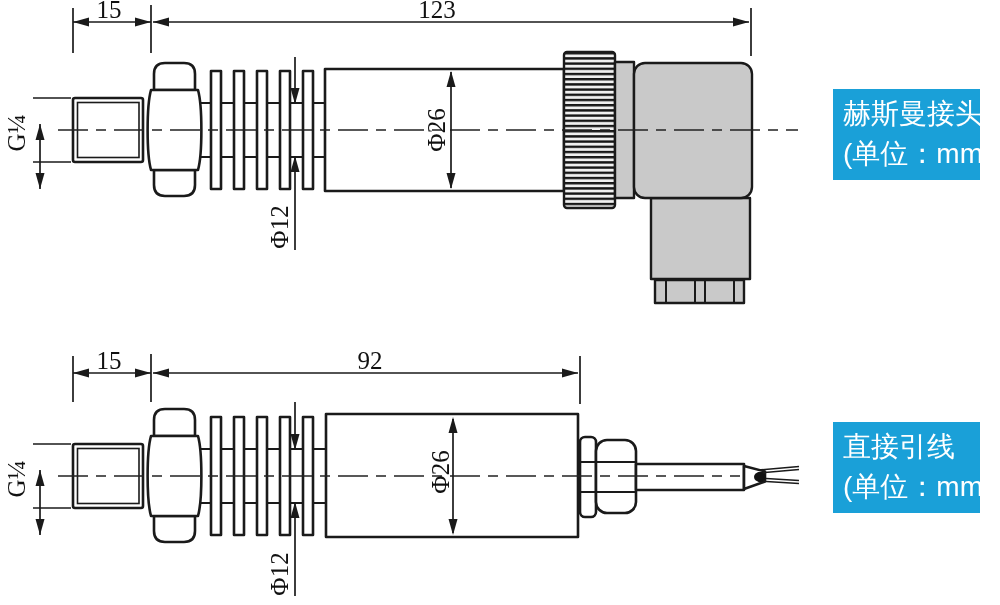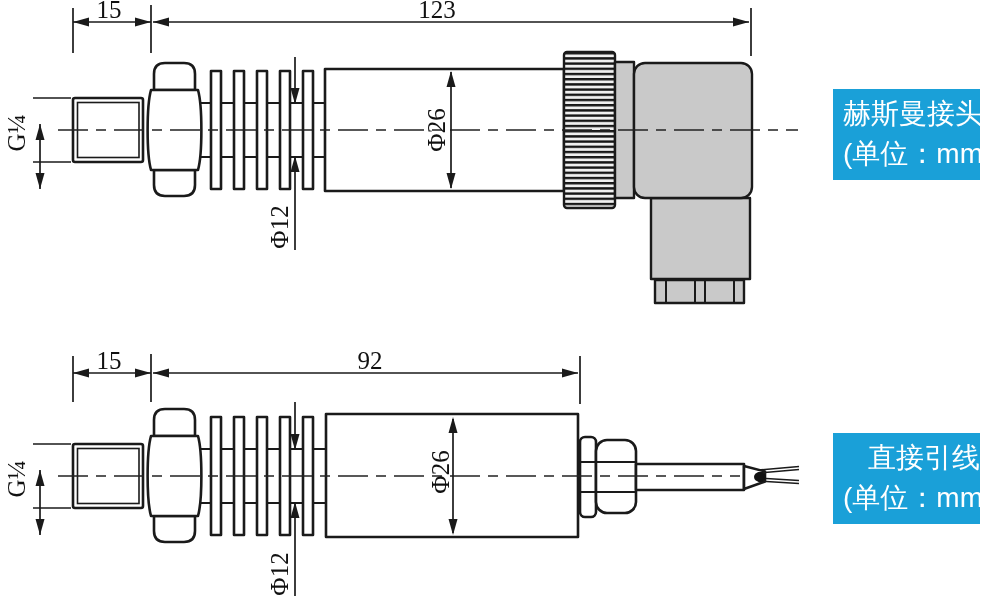--- a/index.html
+++ b/index.html
@@ -12,21 +12,21 @@
   .outline2 { fill:none; stroke:#1a1a1a; stroke-width:1.6; }
   .gray { fill:#c9c9c9; stroke:#1a1a1a; stroke-width:2.4; stroke-linejoin:round; }
   .thin { stroke:#1a1a1a; stroke-width:1.7; fill:none; }
   .mid  { stroke:#1a1a1a; stroke-width:2; fill:none; }
   .arrow { fill:#1a1a1a; stroke:none; }
   .center { stroke:#222222; stroke-width:1.6; fill:none; stroke-dasharray:30 8 10 8; }
   .dim-text { font-family:"Liberation Serif", serif; font-size:25px; fill:#111111; }
 
   .label-box { position:absolute; left:825px; width:147px; height:91px; background:#1aa0d8;
                color:#ffffff; font-size:28px; line-height:40px; padding:5px 0 0 10px;
-               box-sizing:border-box; white-space:nowrap;text-align:right; }
+               box-sizing:border-box; white-space:nowrap; }
 </style>
 </head>
 <body>
 
 <div id="stage">
 
 <svg id="drawing-svg" width="1000" height="605" viewBox="0 0 1000 605">
   <defs>
     <pattern id="knurl" width="6" height="5.2" patternUnits="userSpaceOnUse">
       <rect width="6" height="5.2" fill="#f0f0f0"></rect>
@@ -213,18 +213,18 @@
       <text class="dim-text" transform="translate(280,574) rotate(-90)" text-anchor="middle">Φ12</text>
     </g>
   </g>
 </svg>
 
   <div class="label-box" style="top:89px;">
     <div>赫斯曼接头</div>
     <div>(单位：mm）</div>
   </div>
 
-  <div class="label-box" style="top:433px;">
+  <div class="label-box" style="top:422px;">
     <div>直接引线</div>
     <div>(单位：mm）</div>
   </div>
 
 </div>
 
 </body></html>

